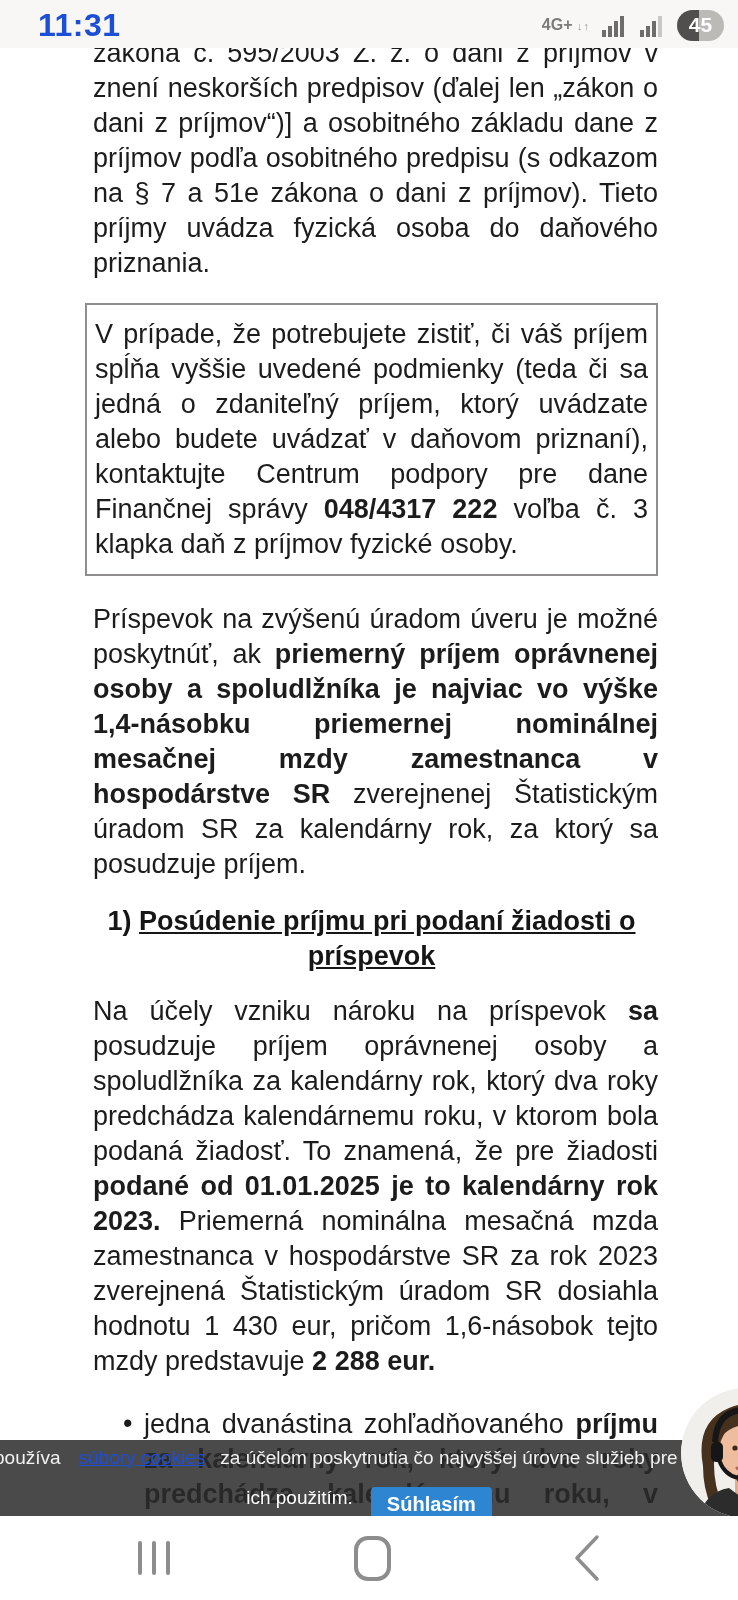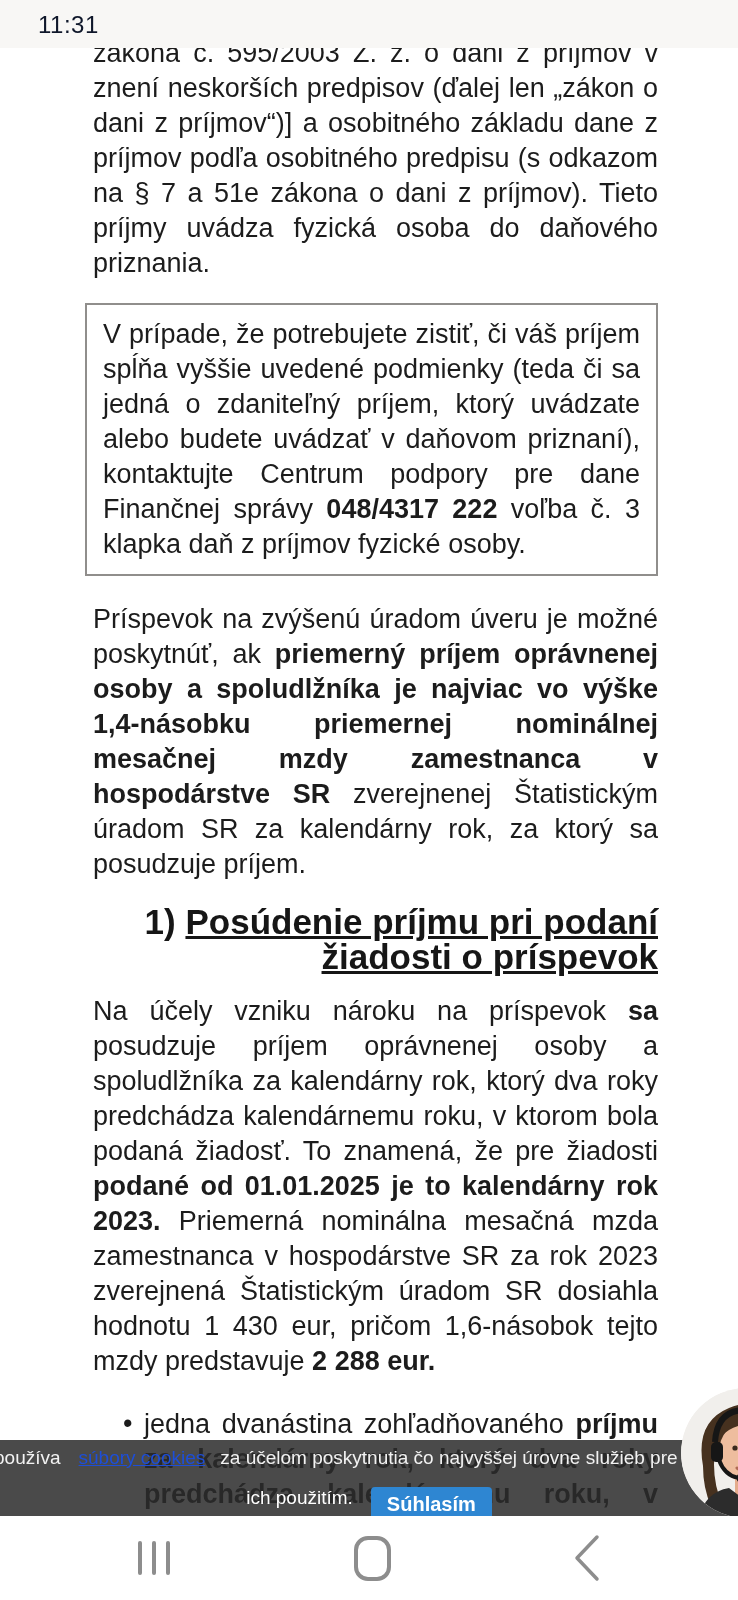--- a/index.html
+++ b/index.html
@@ -8,43 +8,43 @@
     width:738px; height:1600px; position:relative; overflow:hidden;
     background:#ffffff; font-family:"Liberation Sans", sans-serif; margin:0 auto;
   }
 
   
   .status-bar {
     position:absolute; top:0; left:0; right:0; height:48px; background:#f8f7f5;
     z-index:30; display:flex; align-items:center; justify-content:space-between;
     padding:2px 14px 0 38px;
   }
-  .time { font-size:24px; font-weight:400; color:#0f172a; letter-spacing:.5px; }
+  .time { font-size:32px; font-weight:700; color:#1d4ed8; letter-spacing:.5px; }
   .sb-right { display:flex; align-items:center; gap:11px; }
   .net { text-align:center; line-height:1; color:#7d7b79; }
   .net-label { font-size:16px; font-weight:700; }
   .net-arrows { font-size:11px; margin-top:1px; letter-spacing:1px; color:#9a9896; }
   .sig { display:block; }
   .battery {
     width:47px; height:31px; border-radius:16px;
     background:linear-gradient(to right,#514f4d 0 46%,#bcbab7 46%);
     color:#fff; font-size:21px; font-weight:700;
     display:flex; align-items:center; justify-content:center;
   }
 
   
   .article {
     position:absolute; top:0; left:0; right:0; z-index:1;
     padding:36px 80px 0 85px; color:#1c1c1c;
     font-size:27px; line-height:35px; text-align:justify;
   }
   .article p { margin-bottom:22px;margin-left:8px; }
-  .info-box { border:2px solid #908e8c; padding:12px 16px; margin:2px 0 26px; }
+  .info-box { border:2px solid #908e8c; padding:12px 8px; margin:2px 0 26px; }
   .info-box p { margin:0; }
-  h2.section { font-size:35px; font-weight:700; text-align:right; margin:2px 0 20px; color:#161616; }
+  h2.section { font-size:27px; font-weight:700; text-align:center; margin:2px 0 20px; color:#161616; }
   ul.points { list-style:none; margin:28px 0 26px 36px; }
   ul.points li { position:relative; padding-left:23px; margin-bottom:32px; }
   ul.points li::before { content:"•"; position:absolute; left:2px; top:-1px; }
 
   
   .cookie-bar {
     position:absolute; left:0; top:1440px; width:738px; height:76px;
     background:rgba(42,42,42,0.85); z-index:10; color:#fff;
   }
   .cookie-line1 { white-space:nowrap; overflow:hidden; font-size:19px; margin:7px 0 0 -6px; color:#f2f2f2; }
@@ -72,20 +72,39 @@
   .nav-home { width:37px; height:45px; border:4px solid #8d8d8d; border-radius:14px; cursor:pointer; }
   .nav-back { cursor:pointer; display:block; }
 </style>
 </head>
 <body>
 
 <div class="screen">
 
   <div class="status-bar">
     <span class="time">11:31</span>
+    <span class="sb-right">
+      <span class="net">
+        <span class="net-label">4G+</span>
+        <span class="net-arrows">↓↑</span>
+      </span>
+      <svg class="sig" width="27" height="27" viewBox="0 0 27 27">
+        <rect x="1" y="18" width="4" height="7" fill="#6f6d6b"></rect>
+        <rect x="7" y="14" width="4" height="11" fill="#6f6d6b"></rect>
+        <rect x="13" y="9" width="4" height="16" fill="#6f6d6b"></rect>
+        <rect x="19" y="4" width="4" height="21" fill="#6f6d6b"></rect>
+      </svg>
+      <svg class="sig" width="27" height="27" viewBox="0 0 27 27">
+        <rect x="1" y="18" width="4" height="7" fill="#6f6d6b"></rect>
+        <rect x="7" y="14" width="4" height="11" fill="#6f6d6b"></rect>
+        <rect x="13" y="9" width="4" height="16" fill="#6f6d6b"></rect>
+        <rect x="19" y="4" width="4" height="21" fill="#c9c7c4"></rect>
+      </svg>
+      <span class="battery">45</span>
+    </span>
   </div>
 
   <div class="article">
     <p><span>zákona č. 595/2003 Z. z. o dani z príjmov v znení neskorších predpisov (ďalej len „zákon o dani z príjmov“)] a osobitného základu dane z príjmov podľa osobitného predpisu (s odkazom na § 7 a 51e zákona o dani z príjmov). Tieto príjmy uvádza fyzická osoba do daňového priznania.</span></p>
 
     <div class="info-box">
       <p><span>V prípade, že potrebujete zistiť, či váš príjem spĺňa vyššie uvedené podmienky (teda či sa jedná o zdaniteľný príjem, ktorý uvádzate alebo budete uvádzať v daňovom priznaní), kontaktujte Centrum podpory pre dane Finančnej správy </span><span style="font-weight: 700;">048/4317 222</span><span> voľba č. 3 klapka daň z príjmov fyzické osoby.</span></p>
     </div>
 
     <p><span>Príspevok na zvýšenú úradom úveru je možné poskytnúť, ak </span><span style="font-weight: 700;">priemerný príjem oprávnenej osoby a spoludlžníka je najviac vo výške 1,4-násobku priemernej nominálnej mesačnej mzdy zamestnanca v hospodárstve SR</span><span> zverejnenej Štatistickým úradom SR za kalendárny rok, za ktorý sa posudzuje príjem.</span></p>

